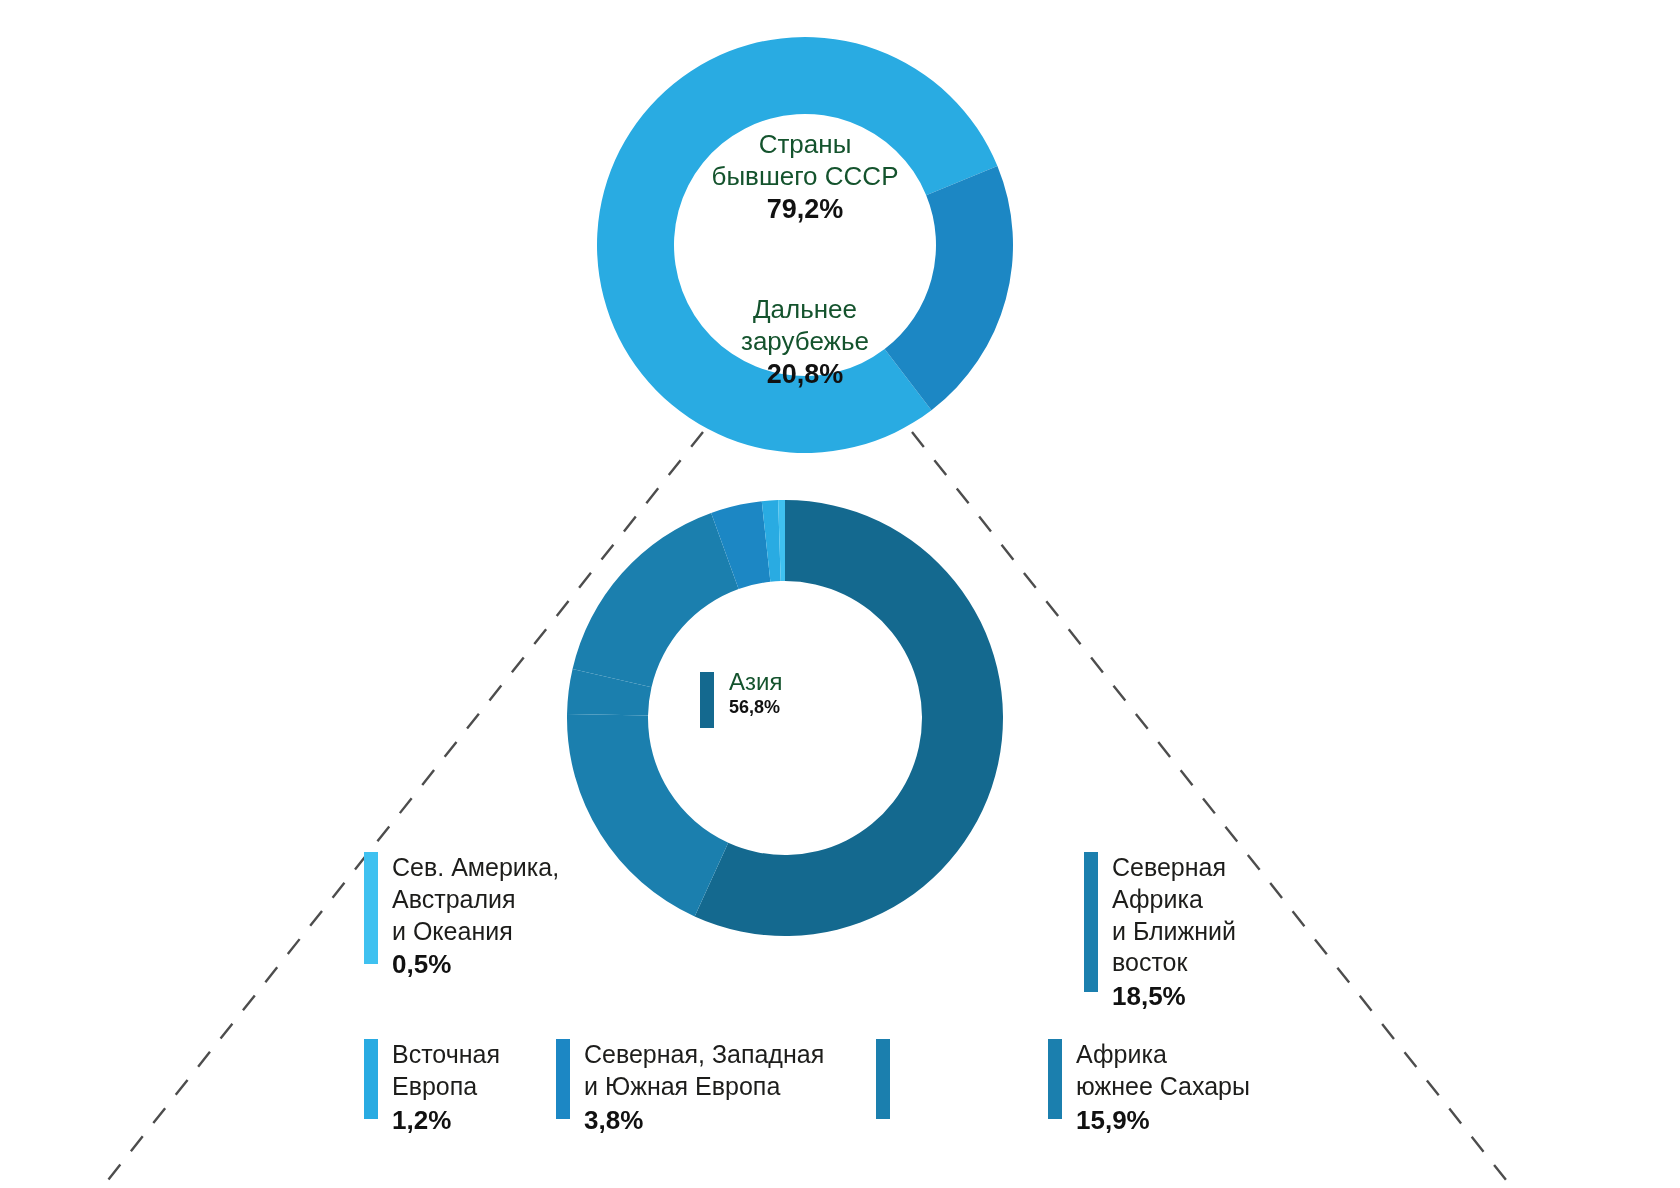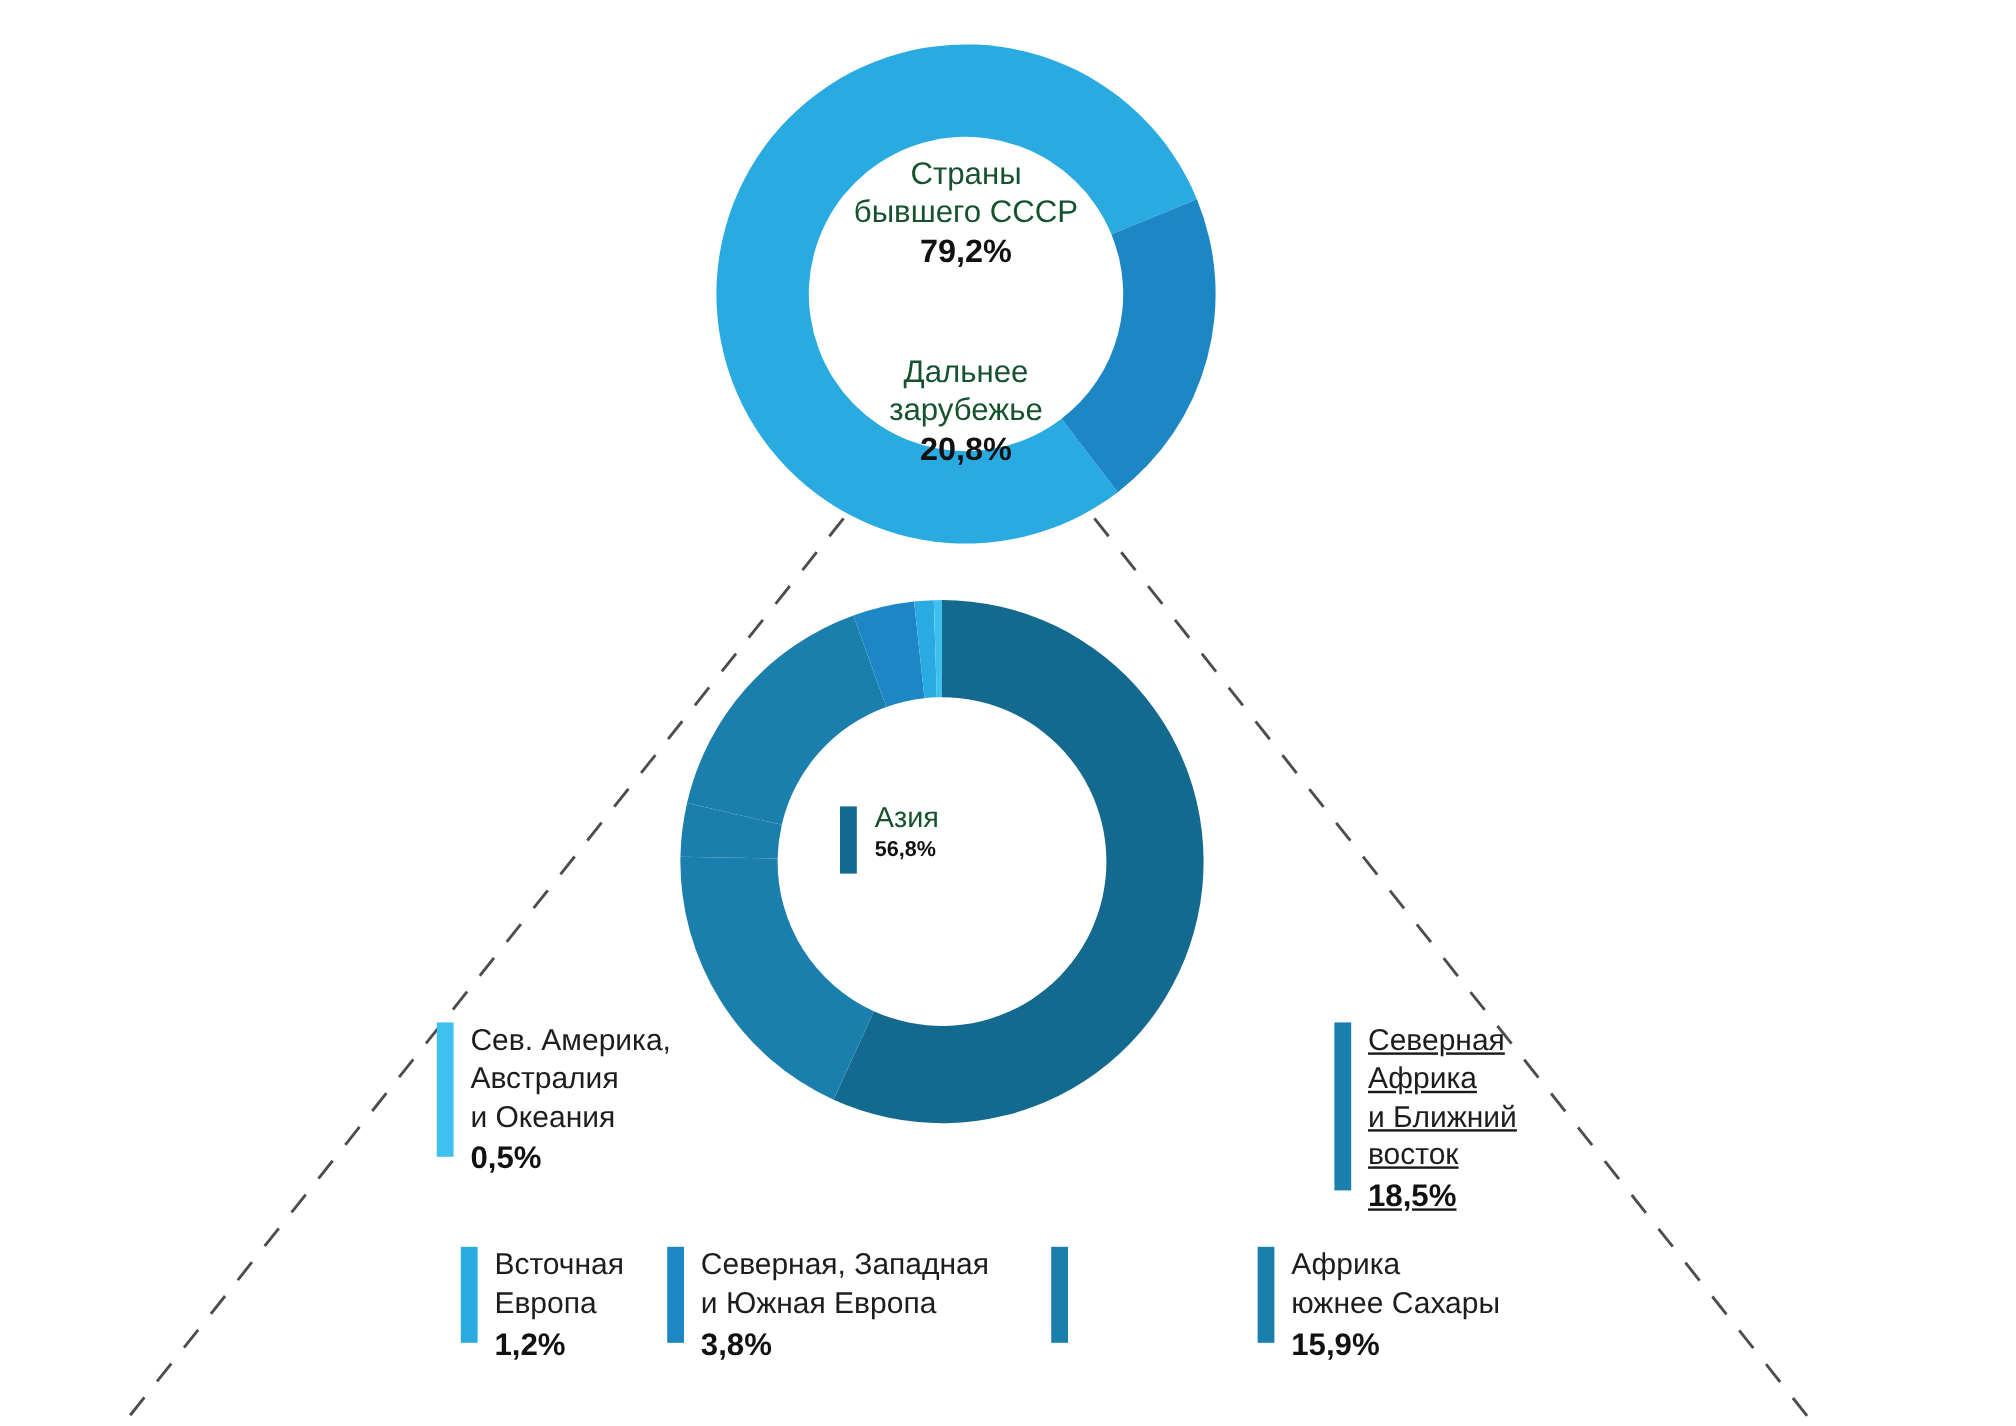--- a/index.html
+++ b/index.html
@@ -127,24 +127,24 @@
     font-weight: 700;
     color: #111111;
     line-height: 1.24;
     margin-top: 1px;
   }
 
   
   #legend-north-america    { left: 364px;  top: 852px; }
   #legend-north-america .swatch { height: 112px; }
 
-  #legend-north-africa     { left: 1112px; top: 852px; text-decoration: underline; }
+  #legend-north-africa     { left: 1084px; top: 852px; }
   #legend-north-africa .swatch  { height: 140px; }
 
-  #legend-east-europe      { left: 384px;  top: 1039px; }
+  #legend-east-europe      { left: 364px;  top: 1039px; }
   #legend-east-europe .swatch   { height: 80px; }
 
   #legend-nws-europe       { left: 556px;  top: 1039px; }
   #legend-nws-europe .swatch    { height: 80px; }
 
   #legend-south-america    { left: 876px;  top: 1039px; }
   #legend-south-america .swatch { height: 80px; }
 
   #legend-subsahara        { left: 1048px; top: 1039px; }
   #legend-subsahara .swatch     { height: 80px; }

